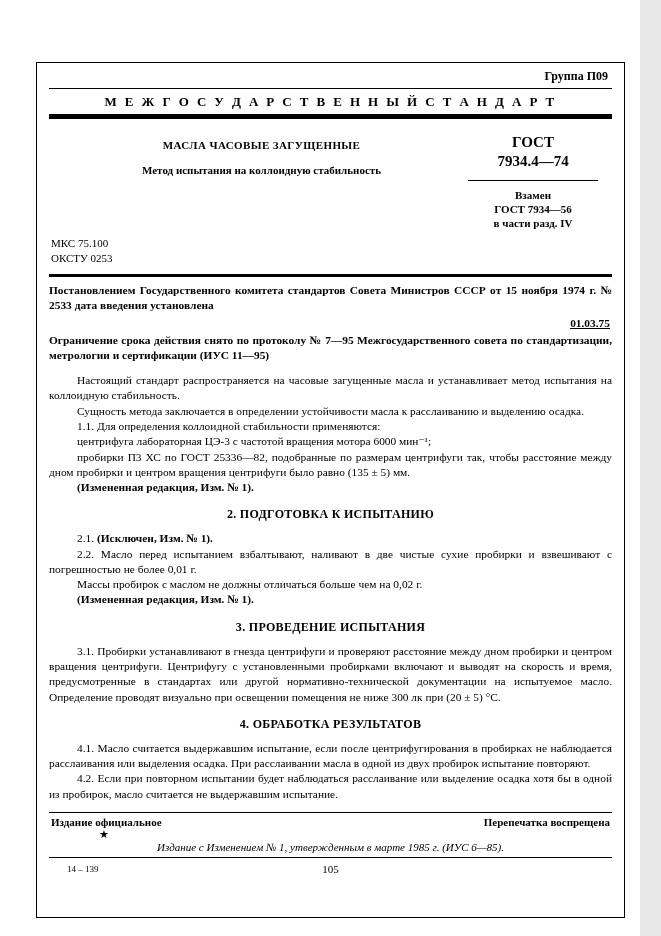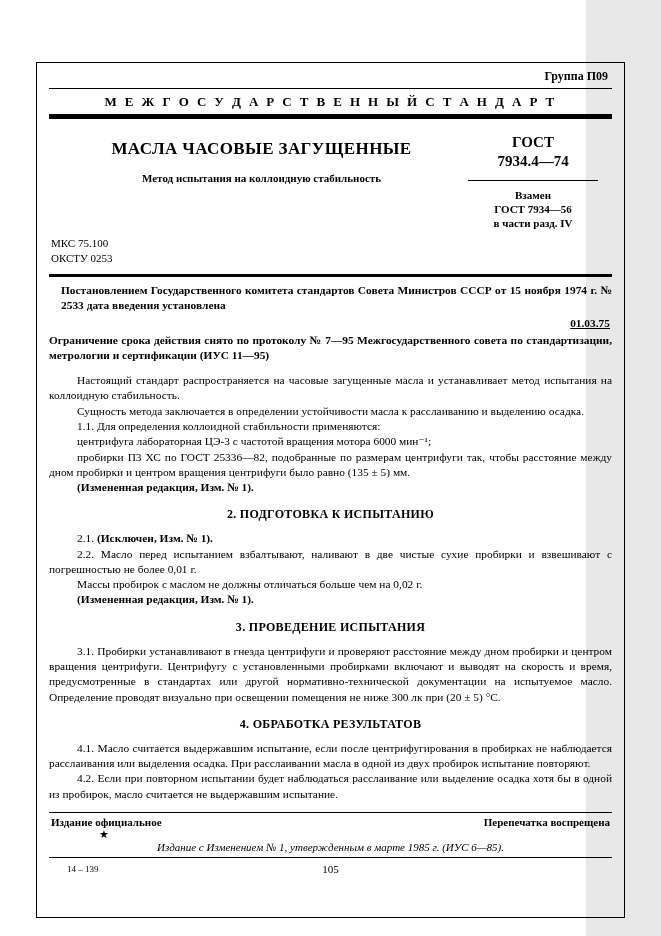--- a/index.html
+++ b/index.html
@@ -1,45 +1,45 @@
 <!DOCTYPE html>
 <html><head>
 <meta charset="utf-8">
 <style>
   * { margin:0; padding:0; box-sizing:border-box; }
   html,body { background:#e8e8e8; }
   body { width:661px; height:936px; font-family:"Liberation Serif","DejaVu Serif",serif; color:#000; }
-  .page { position:relative; width:586px; height:936px; background:#ffffff; }
+  .page { position:relative; width:640px; height:936px; background:#ffffff; }
   .frame { position:absolute; left:36px; top:62px; width:589px; height:856px;
            border:1px solid #000; padding:6px 12px 0 12px; display:flex; flex-direction:column; overflow:hidden; }
 
   .group { text-align:right; font-weight:bold; font-size:12px; padding-right:4px; margin-bottom:4px; }
   .rule-thin { border-top:1px solid #000; }
   .banner { font-weight:bold; font-size:13px; letter-spacing:2.4px; text-align:center;
             padding:5px 0 4px 0; white-space:nowrap; }
   .rule-thick { height:5px; background:#000; margin-bottom:2px; }
 
   .title-block { display:flex; margin-top:10px; }
   .title-left { flex:1; text-align:center; padding:8px 10px 0 30px; }
-  .t-ru  { font-weight:bold; font-size:17px; letter-spacing:0.4px; }
+  .t-ru  { font-weight:bold; font-size:11px; letter-spacing:0.4px; }
   .t-sub { font-weight:bold; font-size:11px; margin-top:13px; }
   .t-en  { font-size:10.5px; margin-top:15px; line-height:1.3; }
   .title-right { width:158px; text-align:center; padding-top:2px; }
   .gost { font-weight:bold; font-size:15px; line-height:1.25;text-align:center; }
   .mini-rule { border-top:1px solid #000; margin:9px 14px 7px 14px; }
   .vz { font-weight:bold; font-size:11px; line-height:1.3; }
 
   .codes { font-size:11px; line-height:1.3; margin:6px 0 6px 2px; }
 
   .rule-mid { height:3px; background:#000; margin:3px 0 6px 0; }
 
   .body { font-size:11.4px; line-height:1.34; text-align:justify; }
   .b { font-weight:bold; }
   .ind { text-indent:28px; }
-  .decree { font-weight:bold;margin-left:12px; }
+  .decree { font-weight:bold; }
   .date { font-weight:bold; text-align:right; text-decoration:underline; margin:3px 2px 4px 0; font-size:11.4px; }
   .limit { font-weight:bold; margin-bottom:10px; }
   .heading { text-align:center; font-weight:bold; font-size:12px; margin:12px 0 9px 0; letter-spacing:0.3px; }
   .intro { margin-top:0; }
 
   .footer { margin-top:auto; padding-bottom:42px; }
   .f-rule { border-top:1px solid #000; }
   .f-row { display:flex; justify-content:space-between; font-weight:bold; font-size:11px; padding:3px 2px 0 2px; }
   .f-star { font-size:11px; padding-left:50px; line-height:1.1; }
   .f-note { text-align:center; font-style:italic; font-size:11px; margin:1px 0 4px 0; }

